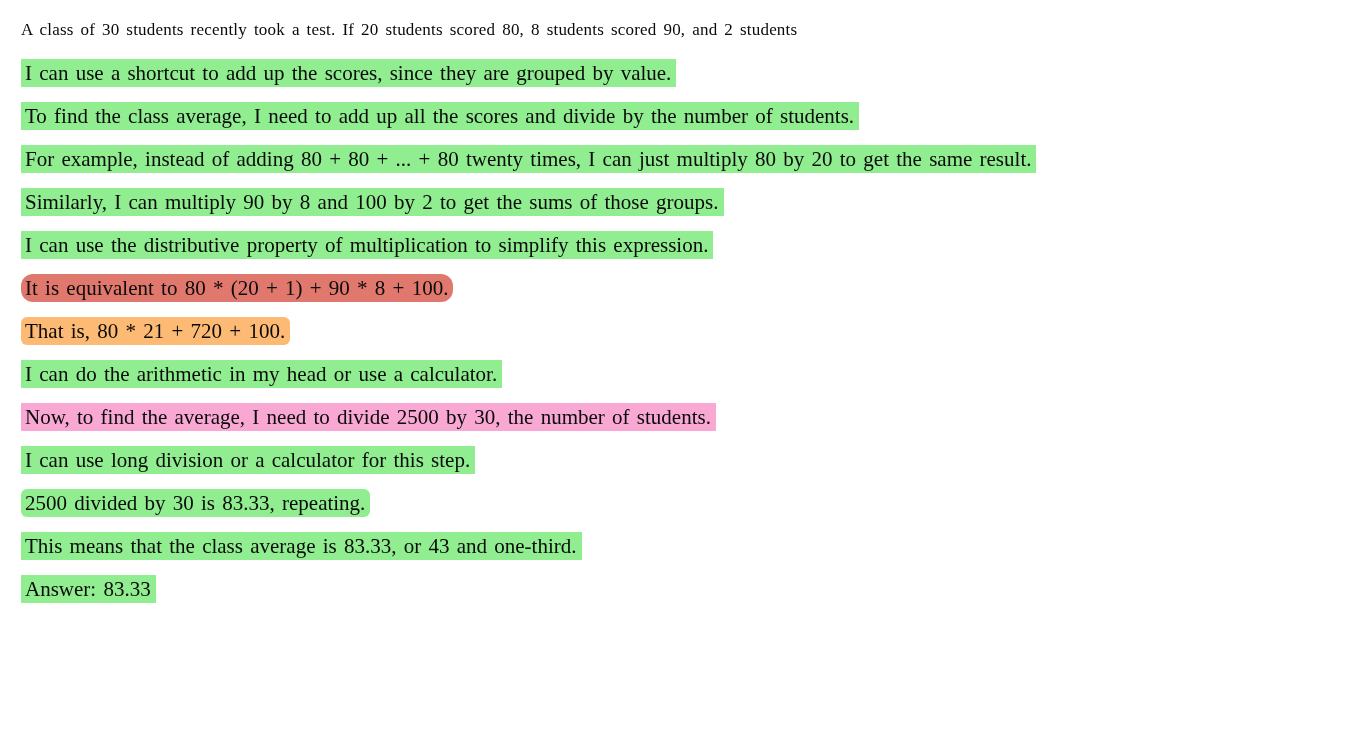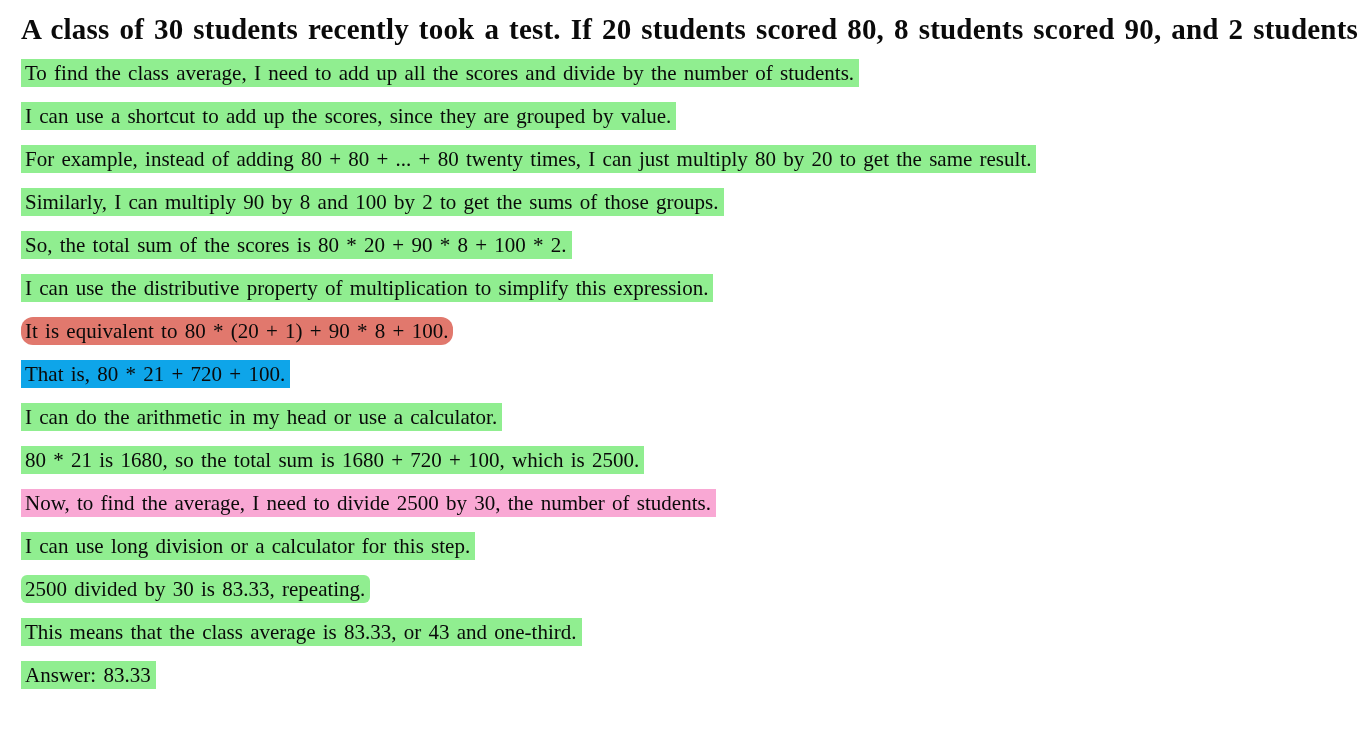--- a/index.html
+++ b/index.html
@@ -12,22 +12,22 @@
   }
   .page {
     box-sizing: border-box;
     width: 1370px;
     height: 740px;
     padding: 15px 20px 0 21px;
     font-family: "Liberation Serif", "DejaVu Serif", serif;
     color: #0a0a0a;
   }
   .problem {
-    font-weight: bold;
-    font-size: 29px;
+    font-weight: normal;
+    font-size: 17px;
     line-height: 29px;
     letter-spacing: 0.2px;
     word-spacing: 2.5px;
     margin: 0 0 15px 0;
   }
   .problem .p-line {
     display: block;
     white-space: nowrap;
   }
   .steps {
@@ -50,30 +50,28 @@
 </head>
 <body>
 
 <div class="page">
 
   <div class="problem">
     <span class="p-line">A class of 30 students recently took a test. If 20 students scored 80, 8 students scored 90, and 2 students</span>
   </div>
 
   <div class="steps">
+    <div class="step-row"><span class="hl" style="background-color: rgb(144, 238, 144);">I can use a shortcut to add up the scores, since they are grouped by value.</span></div>
     <div class="step-row"><span class="hl" style="background-color: rgb(144, 238, 144);">To find the class average, I need to add up all the scores and divide by the number of students.</span></div>
-    <div class="step-row"><span class="hl" style="background-color: rgb(144, 238, 144);">I can use a shortcut to add up the scores, since they are grouped by value.</span></div>
     <div class="step-row"><span class="hl" style="background-color: rgb(144, 238, 144);">For example, instead of adding 80 + 80 + ... + 80 twenty times, I can just multiply 80 by 20 to get the same result.</span></div>
     <div class="step-row"><span class="hl" style="background-color: rgb(144, 238, 144);">Similarly, I can multiply 90 by 8 and 100 by 2 to get the sums of those groups.</span></div>
-    <div class="step-row"><span class="hl" style="background-color: rgb(144, 238, 144);">So, the total sum of the scores is 80 * 20 + 90 * 8 + 100 * 2.</span></div>
     <div class="step-row"><span class="hl" style="background-color: rgb(144, 238, 144);">I can use the distributive property of multiplication to simplify this expression.</span></div>
     <div class="step-row"><span class="hl" style="background-color: rgb(225, 120, 109); border-radius: 12px;">It is equivalent to 80 * (20 + 1) + 90 * 8 + 100.</span></div>
-    <div class="step-row"><span class="hl" style="background-color: #0ea5e9;">That is, 80 * 21 + 720 + 100.</span></div>
+    <div class="step-row"><span class="hl" style="background-color: #fdba74; border-radius: 6px;">That is, 80 * 21 + 720 + 100.</span></div>
     <div class="step-row"><span class="hl" style="background-color: rgb(144, 238, 144);">I can do the arithmetic in my head or use a calculator.</span></div>
-    <div class="step-row"><span class="hl" style="background-color: rgb(144, 238, 144);">80 * 21 is 1680, so the total sum is 1680 + 720 + 100, which is 2500.</span></div>
     <div class="step-row"><span class="hl" style="background-color: #f9a8d4;">Now, to find the average, I need to divide 2500 by 30, the number of students.</span></div>
     <div class="step-row"><span class="hl" style="background-color: rgb(144, 238, 144);">I can use long division or a calculator for this step.</span></div>
     <div class="step-row"><span class="hl" style="background-color: rgb(144, 238, 144); border-radius: 6px;">2500 divided by 30 is 83.33, repeating.</span></div>
     <div class="step-row"><span class="hl" style="background-color: rgb(144, 238, 144);">This means that the class average is 83.33, or 43 and one-third.</span></div>
     <div class="step-row"><span class="hl" style="background-color: rgb(144, 238, 144);">Answer: 83.33</span></div>
   </div>
 
 </div>
 
 </body></html>

